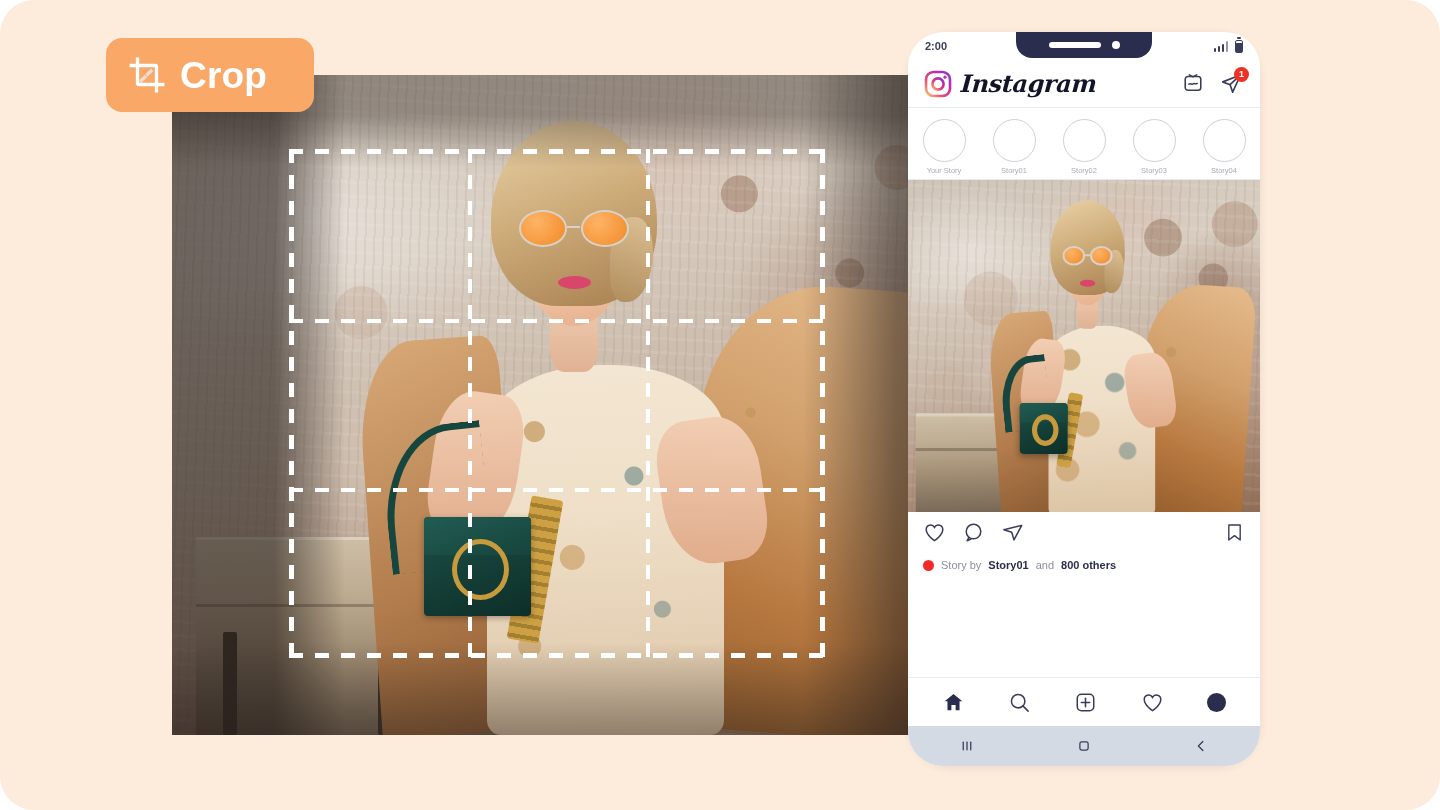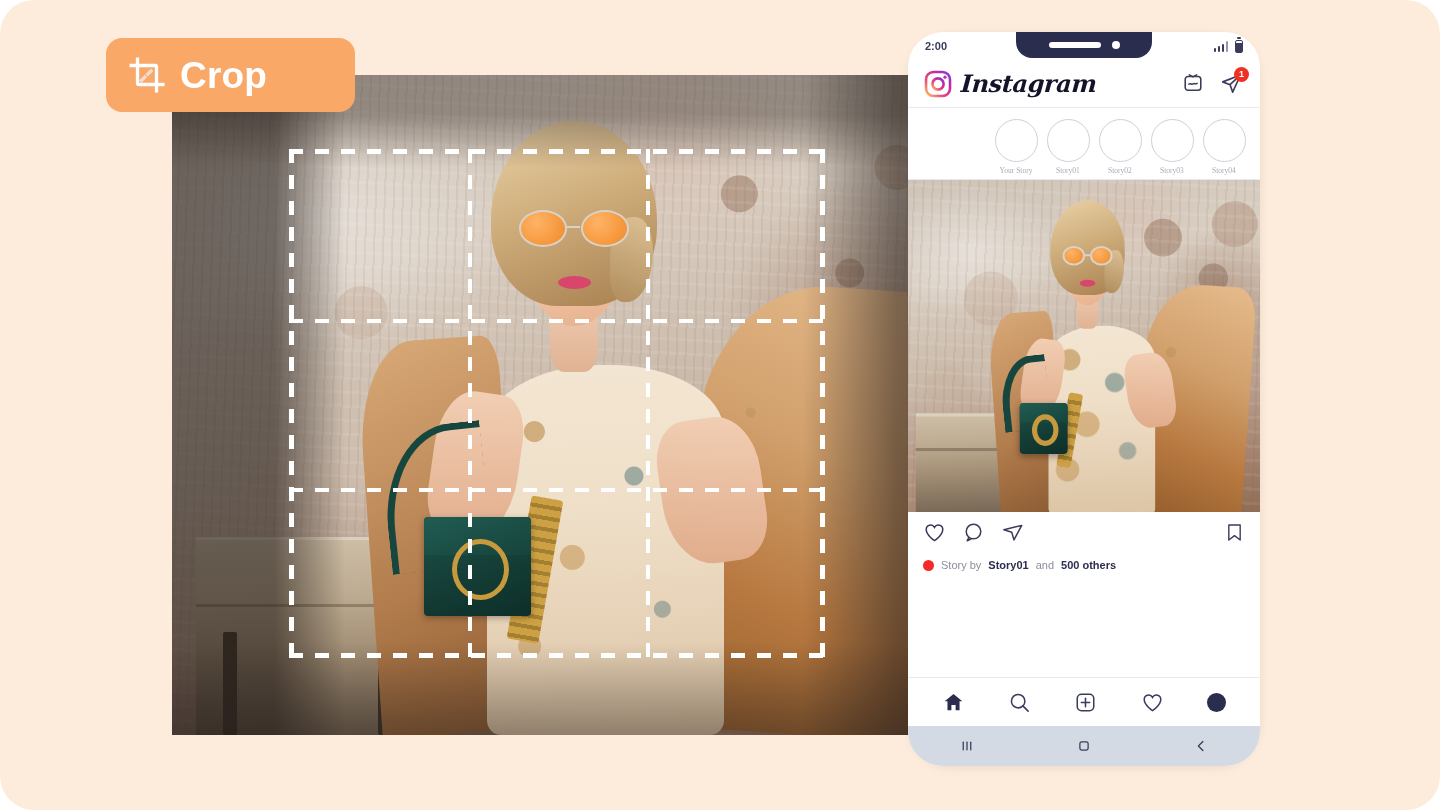--- a/index.html
+++ b/index.html
@@ -200,21 +200,21 @@
   .dash-v {
     width:5px; top:0; bottom:0;
     background-image: repeating-linear-gradient(180deg,#fff 0 14px, transparent 14px 26px);
   }
   .dash-h.thin { height:4px; }
   .dash-v.thin { width:4px; }
 
   
   #crop-badge {
     position:absolute; left:106px; top:38px;
-    width:249px; height:74px;
+    width:208px; height:74px;
     background:#F9A868;
     border-radius:16px;
     display:flex; align-items:center; gap:14px;
     padding:0 22px;
     z-index:30;
   }
   #crop-badge .label {
     color:#fff; font-size:37px; font-weight:bold; letter-spacing:.2px;
     line-height:1;
   }
@@ -296,24 +296,23 @@
     min-width:15px; height:15px; padding:0 3px;
     background:#EF3124; color:#fff;
     border-radius:9px; font-size:9px; font-weight:bold;
     display:flex; align-items:center; justify-content:center;
     line-height:1;
   }
 
   
   #stories {
     flex:0 0 72px;
-    display:flex; align-items:center; justify-content:flex-end;
+    display:flex; align-items:center; justify-content:space-between;
     padding:6px 10px 0;
     border-bottom:1px solid #e9e9ef;
-    font-family:Liberation Serif, serif;
   }
   .story { display:flex; flex-direction:column; align-items:center; gap:4px; width:52px; }
   .story .ring {
     width:43px; height:43px; border-radius:50%;
     border:1.5px solid #cfcfd9;
     padding:2px;
   }
   .story .fill { width:100%; height:100%; border-radius:50%; }
   .story .name {
     font-size:7.5px; color:#a9a9b8; white-space:nowrap;
@@ -566,21 +565,21 @@
             <path d="M5.5 3.4h13v17.2l-6.5-5-6.5 5z"></path>
           </svg>
         </span>
       </div>
 
       <div id="post-likes">
         <span class="red"></span>
         <span>Story by</span>
         <b>Story01</b>
         <span>and</span>
-        <b>500 others</b>
+        <b>800 others</b>
       </div>
 
       <div id="post-spacer"></div>
 
       <div id="ig-nav">
         <span>
           <svg width="23" height="23" viewBox="0 0 24 24" fill="#2B2D4E">
             <path d="M12 3.2 2.8 10.8h2.9v9.4h4.1v-5.6h4.4v5.6h4.1v-9.4h2.9z"></path>
           </svg>
         </span>

